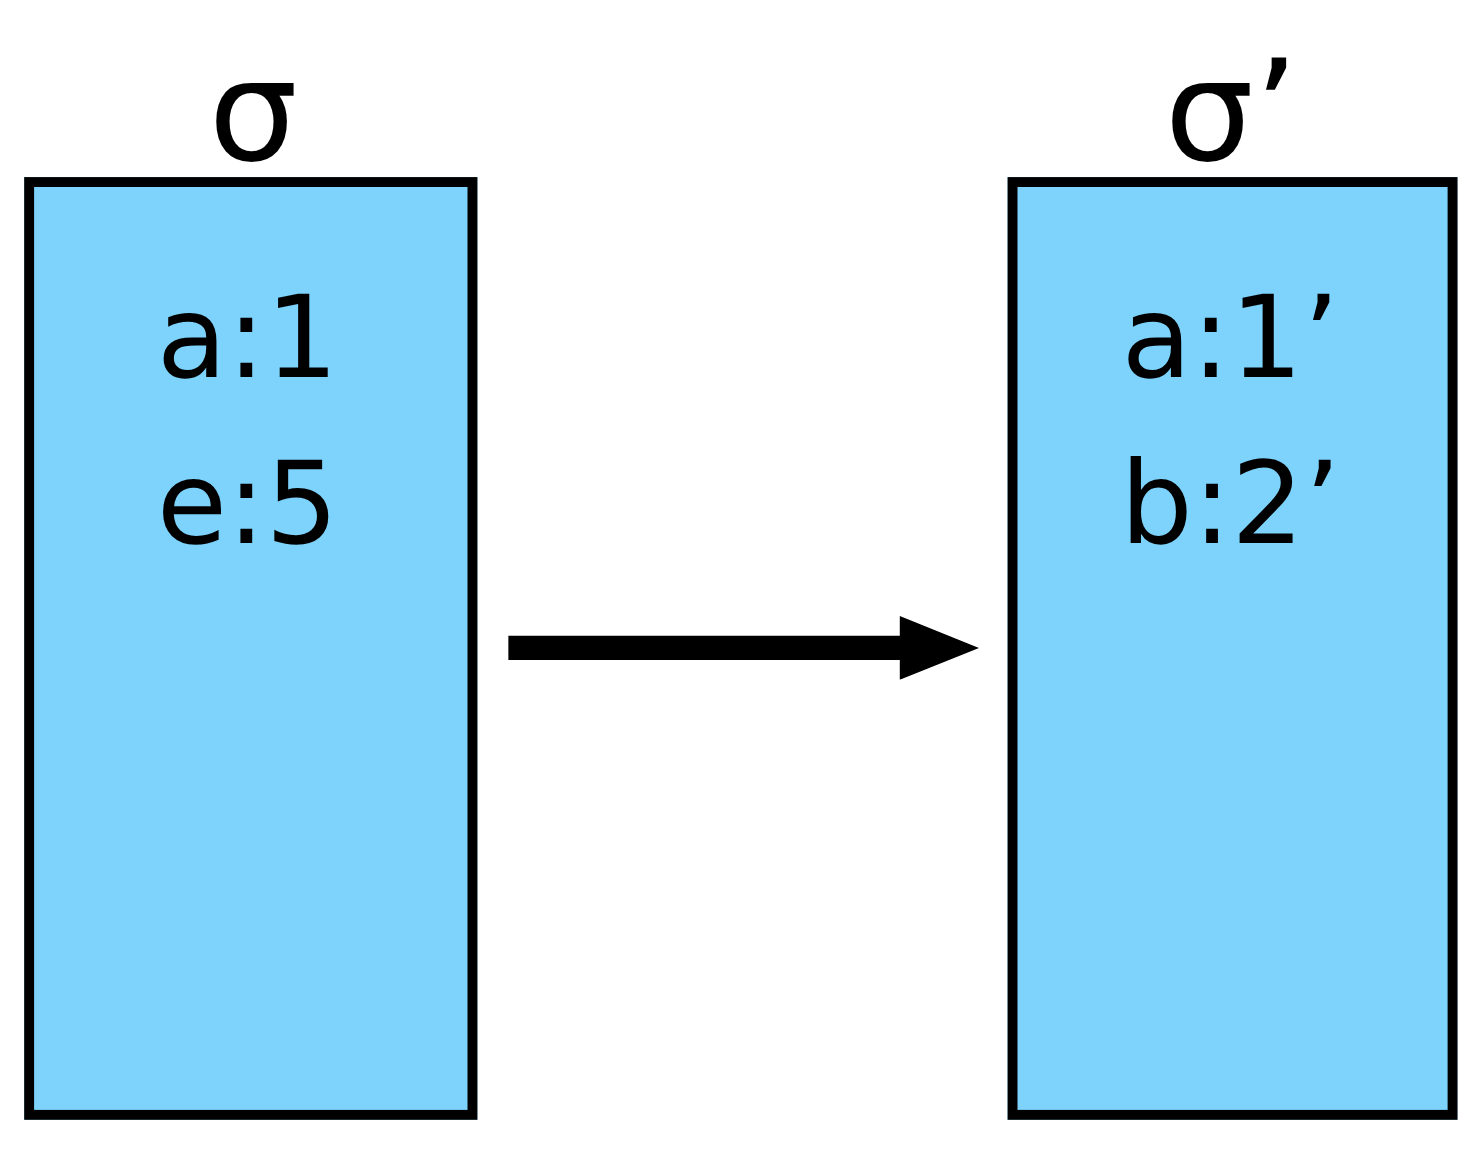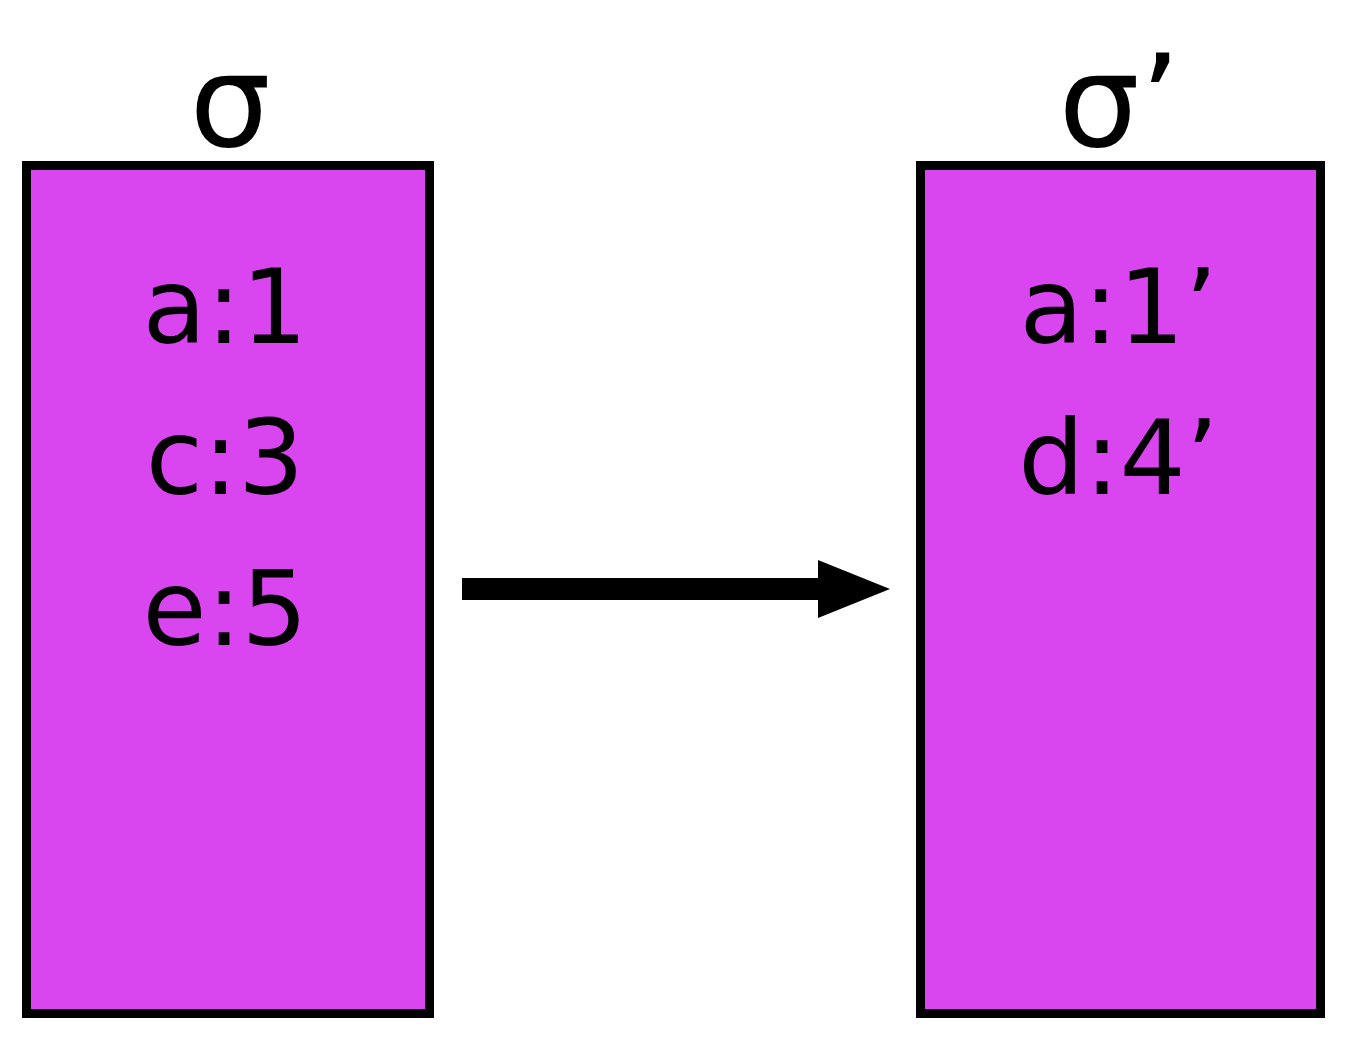--- a/index.html
+++ b/index.html
@@ -46,21 +46,21 @@
   .column.left  .store-label { padding-right: 18px; }
   .column.right .store-label { padding-right: 18px; }
 
   
   .store-box {
     position: absolute;
     top: 161px;
     height: 857px;
     border: 9px solid #000000;
     box-sizing: border-box;
-    background: #d946ef;
+    background: #7dd3fc;
   }
   .column.left  .store-box { left: 22px;  width: 412px; }
   .column.right .store-box { left: 22px;  width: 409px; }
 
   
   .bindings {
     position: absolute;
     left: 0;
     right: 0;
     top: 61px;           
@@ -96,39 +96,38 @@
 
 <div id="canvas">
 
   <div class="column left">
 
     <div class="store-label">σ</div>
 
     <div class="store-box">
       <div class="bindings">
         <div class="binding-row">a:1</div>
-        <div class="binding-row">c:3</div>
         <div class="binding-row">e:5</div>
       </div>
     </div>
 
   </div>
 
   <div class="arrow">
     <svg viewBox="0 0 428 58" preserveAspectRatio="none" aria-hidden="true">
       <polygon points="0,18 356,18 356,0 428,29 356,58 356,40 0,40" fill="#000000"></polygon>
     </svg>
   </div>
 
   <div class="column right">
 
     <div class="store-label">σ’</div>
 
     <div class="store-box">
       <div class="bindings">
         <div class="binding-row">a:1’</div>
-        <div class="binding-row">d:4’</div>
+        <div class="binding-row">b:2’</div>
       </div>
     </div>
 
   </div>
 
 </div>
 
 </body></html>

